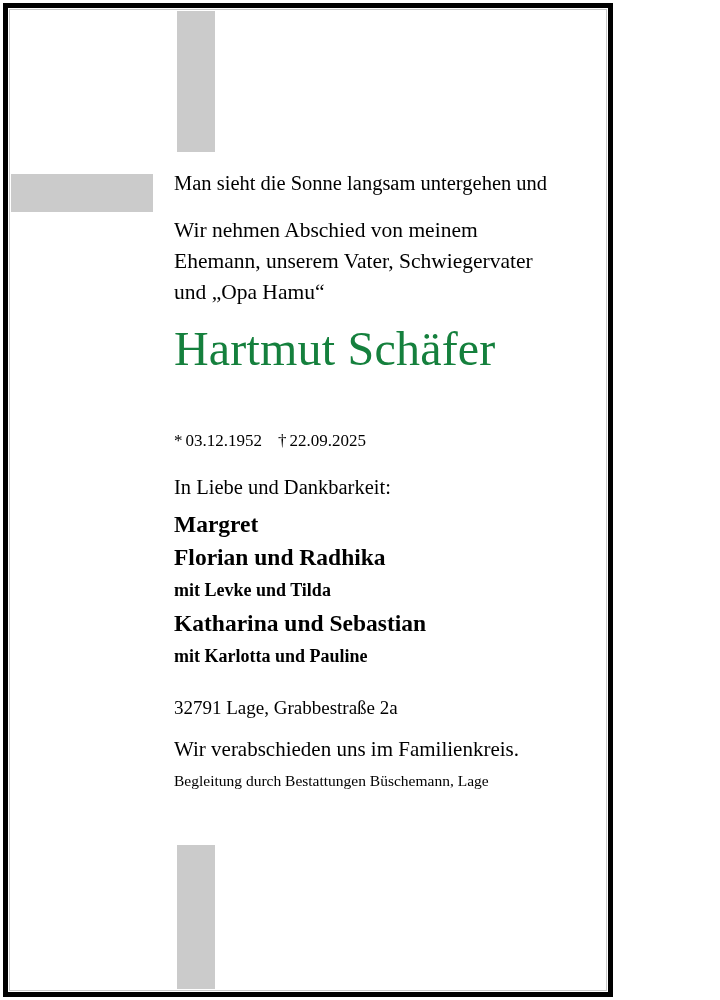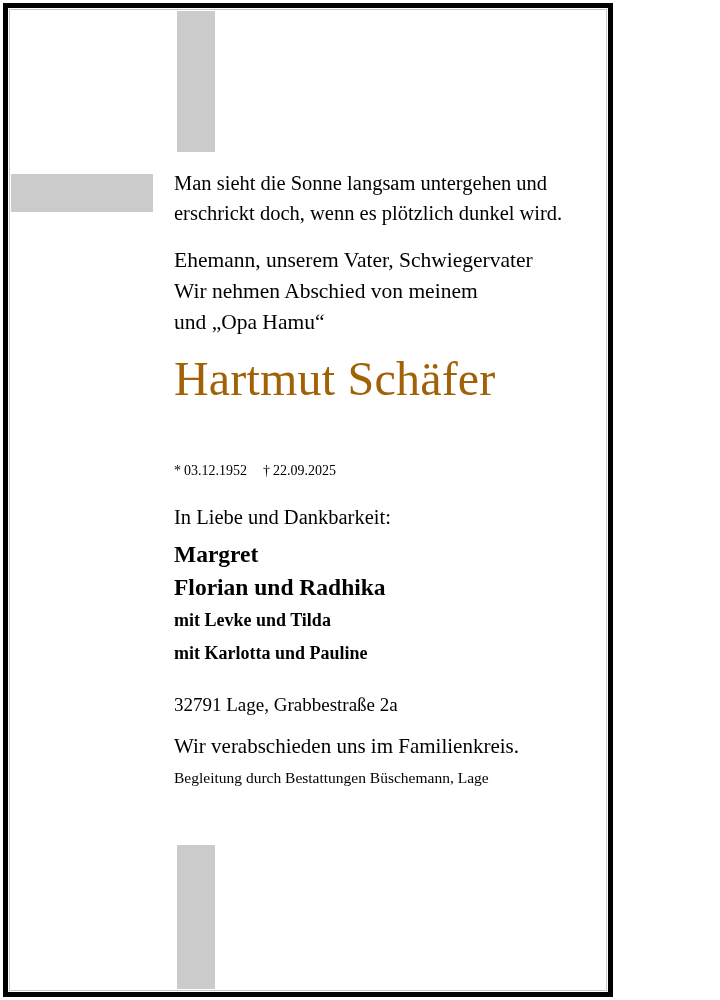--- a/index.html
+++ b/index.html
@@ -87,28 +87,28 @@
   .farewell {
     font-size: 21.5px;
     line-height: 31px;
     margin-bottom: 12px;
   }
   .farewell .line { white-space: nowrap; }
 
   .deceased-name {
     font-size: 48px;
     line-height: 58px;
-    color: #a16207;
+    color: #15803d;
     letter-spacing: 0.2px;
     margin-bottom: 7px;
     white-space: nowrap;
   }
 
   .life-dates {
-    font-size: 14px;
+    font-size: 17px;
     line-height: 30px;
     margin-bottom: 16px;
     white-space: nowrap;
     margin-top: 48px;
   }
   .life-dates .sym { padding-right: 3px; }
   .life-dates .gap { display: inline-block; width: 16px; }
 
   .dedication {
     font-size: 20.5px;
@@ -161,41 +161,41 @@
   <div class="frame-inner"></div>
 
   <div class="cross-bar cross-vertical-top"></div>
   <div class="cross-bar cross-horizontal"></div>
   <div class="cross-bar cross-vertical-bottom"></div>
 
   <div class="content">
 
     <div class="block verse">
       <div class="line">Man sieht die Sonne langsam untergehen und</div>
-      <div class="line">erschrickt doch, wenn es plötzlich dunkel wird.</div>
     </div>
 
     <div class="block farewell">
+      <div class="line">Wir nehmen Abschied von meinem</div>
       <div class="line">Ehemann, unserem Vater, Schwiegervater</div>
-      <div class="line">Wir nehmen Abschied von meinem</div>
       <div class="line">und „Opa Hamu“</div>
     </div>
 
     <div class="block deceased-name">Hartmut Schäfer</div>
 
     <div class="block life-dates">
       <span class="sym">*</span><span>03.12.1952</span><span class="gap"></span><span class="sym">†</span><span>22.09.2025</span>
     </div>
 
     <div class="block dedication">In Liebe und Dankbarkeit:</div>
 
     <div class="block survivors">
       <div class="primary">Margret</div>
       <div class="primary">Florian und Radhika</div>
       <div class="secondary">mit Levke und Tilda</div>
+      <div class="primary">Katharina und Sebastian</div>
       <div class="secondary">mit Karlotta und Pauline</div>
     </div>
 
     <div class="block address">32791 Lage, Grabbestraße 2a</div>
 
     <div class="block closing">Wir verabschieden uns im Familienkreis.</div>
 
     <div class="block funeral-home">Begleitung durch Bestattungen Büschemann, Lage</div>
 
   </div>

